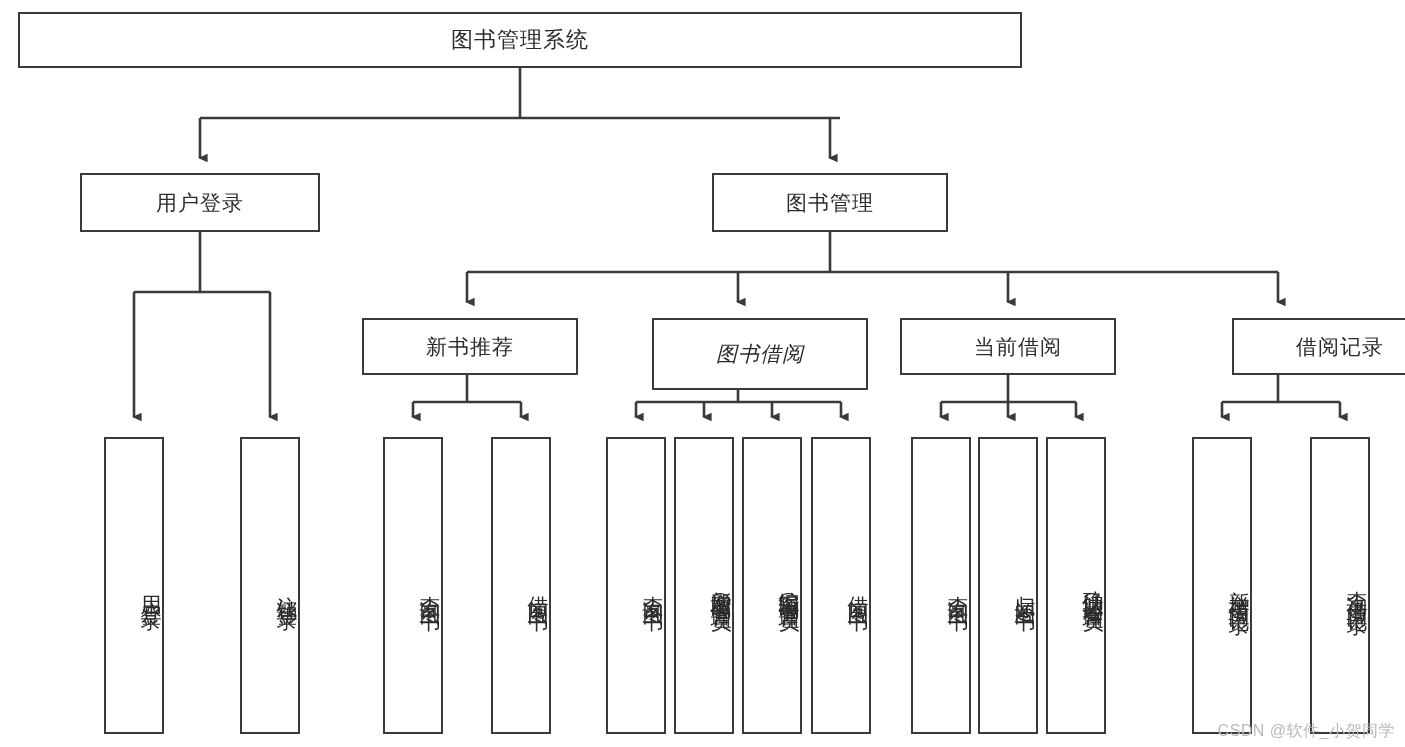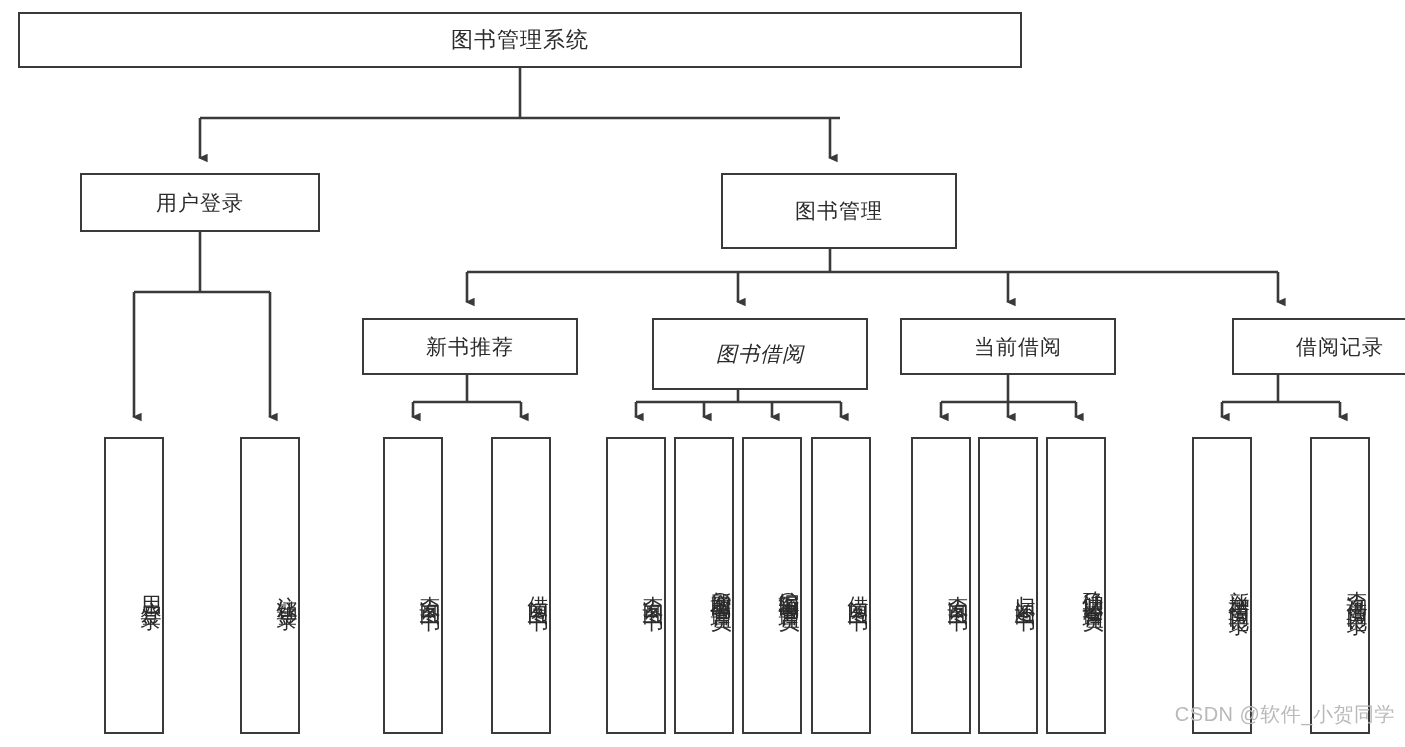--- a/index.html
+++ b/index.html
@@ -56,22 +56,22 @@
     white-space: nowrap;
     overflow: hidden;
   }
   .node-v.tall-text {
     letter-spacing: 3px;
     padding-top: 4px;
   }
   .watermark {
     position: absolute;
     right: 10px;
-    bottom: 19px;
-    font-size: 20px;
+    bottom: 5px;
+    font-size: 16px;
     color: #b9b9b9;
     white-space: nowrap;
     letter-spacing: 0.5px;
     margin-top: 30px;
   }
 </style>
 </head>
 <body>
 
 <div id="diagram-root">
@@ -126,21 +126,21 @@
     </g>
   </svg>
 
   <div class="node node-h title" style="left:18px; top:12px; width:1004px; height:56px;justify-content:center;">
     <span>图书管理系统</span>
   </div>
 
   <div class="node node-h" style="left:80px; top:173px; width:240px; height:59px;">
     <span>用户登录</span>
   </div>
-  <div class="node node-h" style="left:712px; top:173px; width:236px; height:76px;margin-left:9px;">
+  <div class="node node-h" style="left:712px; top:173px; width:236px; height:59px;">
     <span>图书管理</span>
   </div>
 
   <div class="node node-h" style="left:362px; top:318px; width:216px; height:57px;">
     <span>新书推荐</span>
   </div>
   <div class="node node-h" style="left:652px; top:318px; width:216px; height:72px;font-style:italic;">
     <span>图书借阅</span>
   </div>
   <div class="node node-h" style="left:900px; top:318px; width:216px; height:57px;padding-left:20px;">

